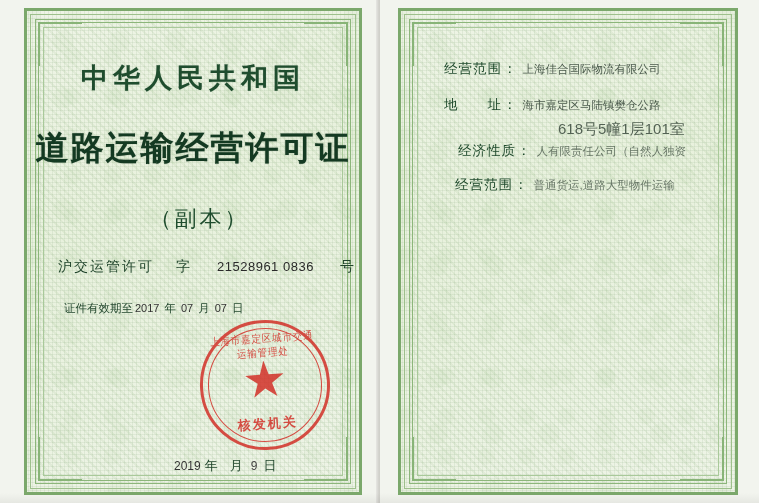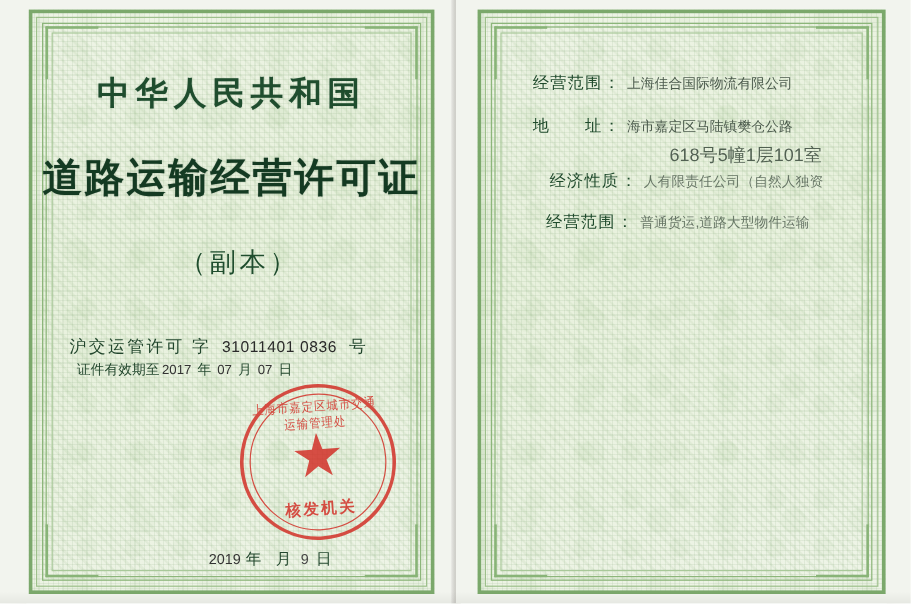--- a/index.html
+++ b/index.html
@@ -131,27 +131,28 @@
     text-align: center;
     font-family: "DejaVu Serif", serif;
     font-size: 22px;
     letter-spacing: 3px;
     color: #1f4d2e;
     margin-left: 13px;
   }
 
   .lic-row {
     position: absolute;
-    left: 34px; top: 272px;
+    left: 34px; top: 250px;
     width: 300px;
     display: flex;
     align-items: baseline;
     font-family: "DejaVu Serif", serif;
     font-size: 14px;
     color: #21452c;
+    gap: 16px;
   }
   .lic-prefix { letter-spacing: 2px; white-space: nowrap; }
   .lic-zi { margin: 0 10px 0 6px; letter-spacing: 1px; }
   .lic-no {
     font-family: "Liberation Sans", sans-serif;
     font-size: 13px;
     color: #2a2a2a;
     letter-spacing: 0.5px;
   }
   .lic-hao { margin-left: 10px; letter-spacing: 1px; }
@@ -322,21 +323,21 @@
 
       <div class="title-country">中华人民共和国</div>
 
       <div class="title-main">道路运输经营许可证</div>
 
       <div class="title-sub">（副本）</div>
 
       <div class="lic-row">
         <span class="lic-prefix">沪交运管许可</span>
         <span class="lic-zi">字</span>
-        <span class="lic-no">31011401 0836</span>
+        <span class="lic-no">21528961 0836</span>
         <span class="lic-hao">号</span>
       </div>
 
       <div class="valid-row">
         <span>证件有效期至</span>
         <span class="val">2017</span>
         <span class="u">年</span>
         <span class="val">07</span>
         <span class="u">月</span>
         <span class="val">07</span>

